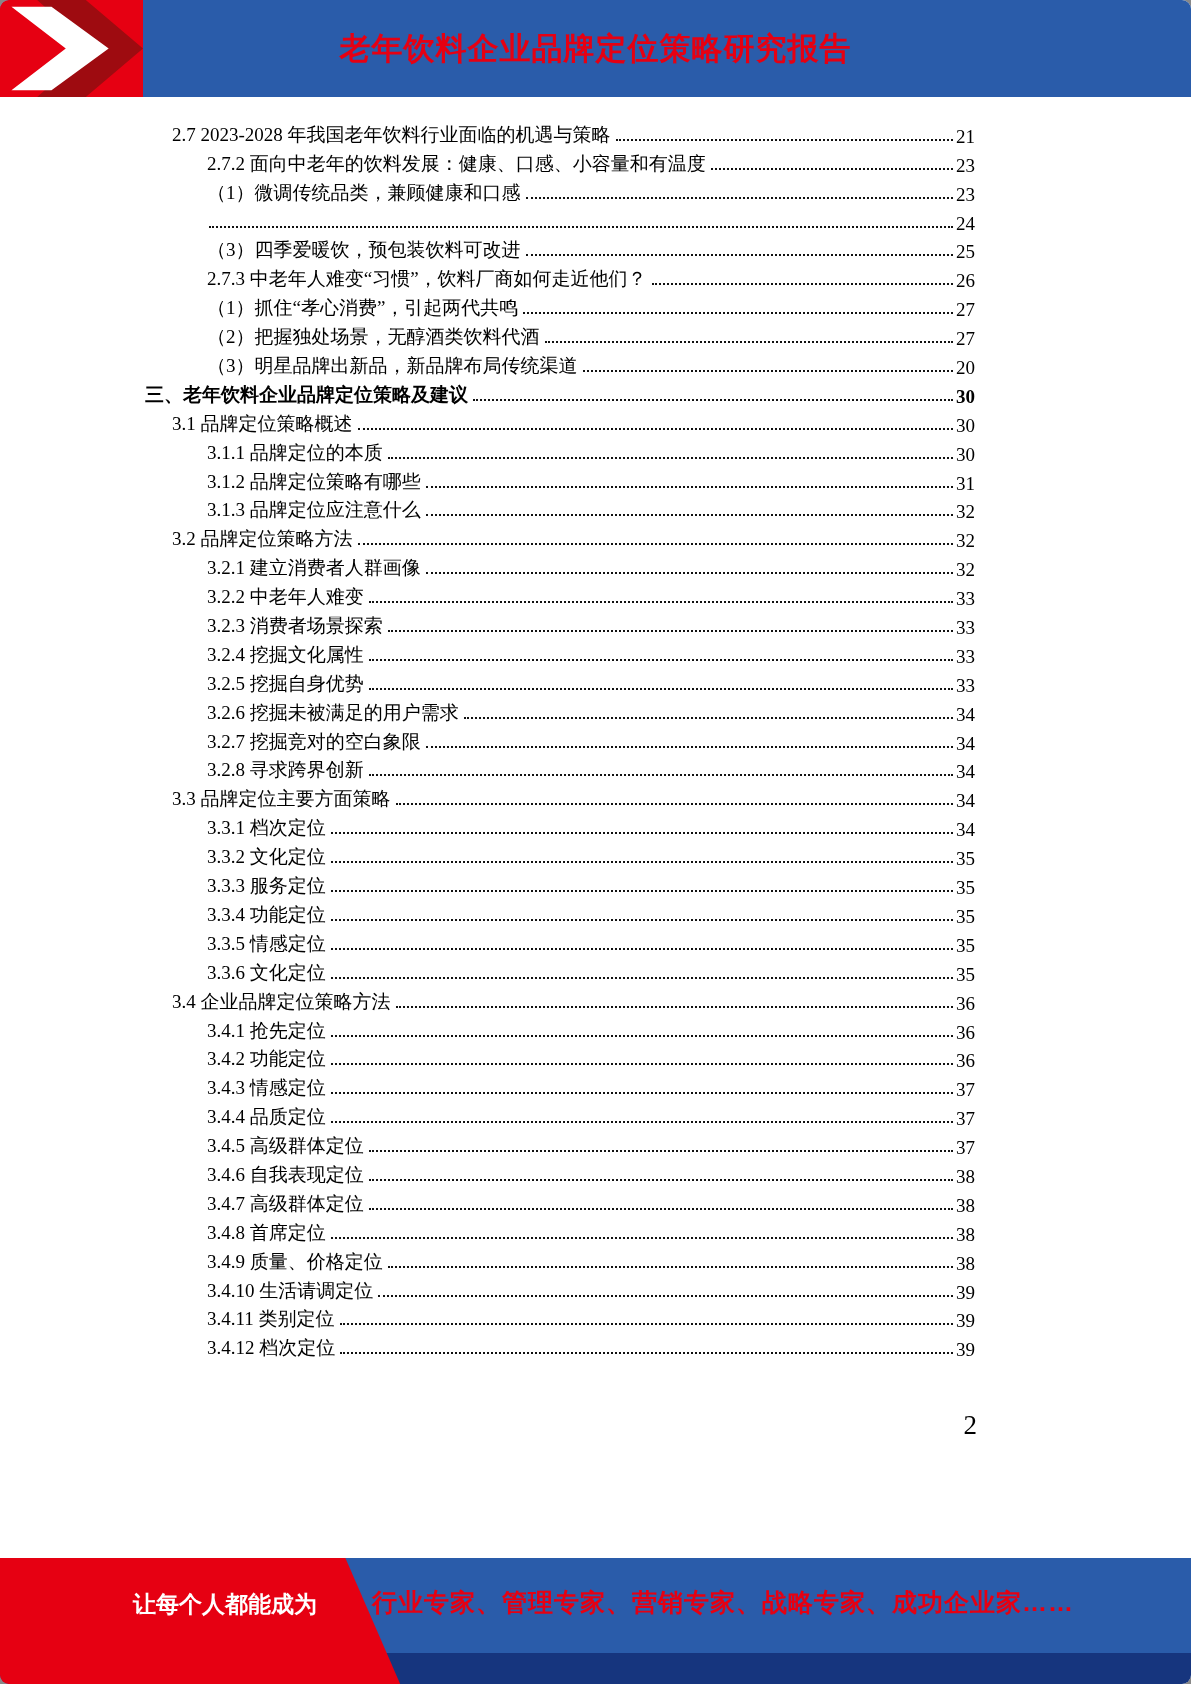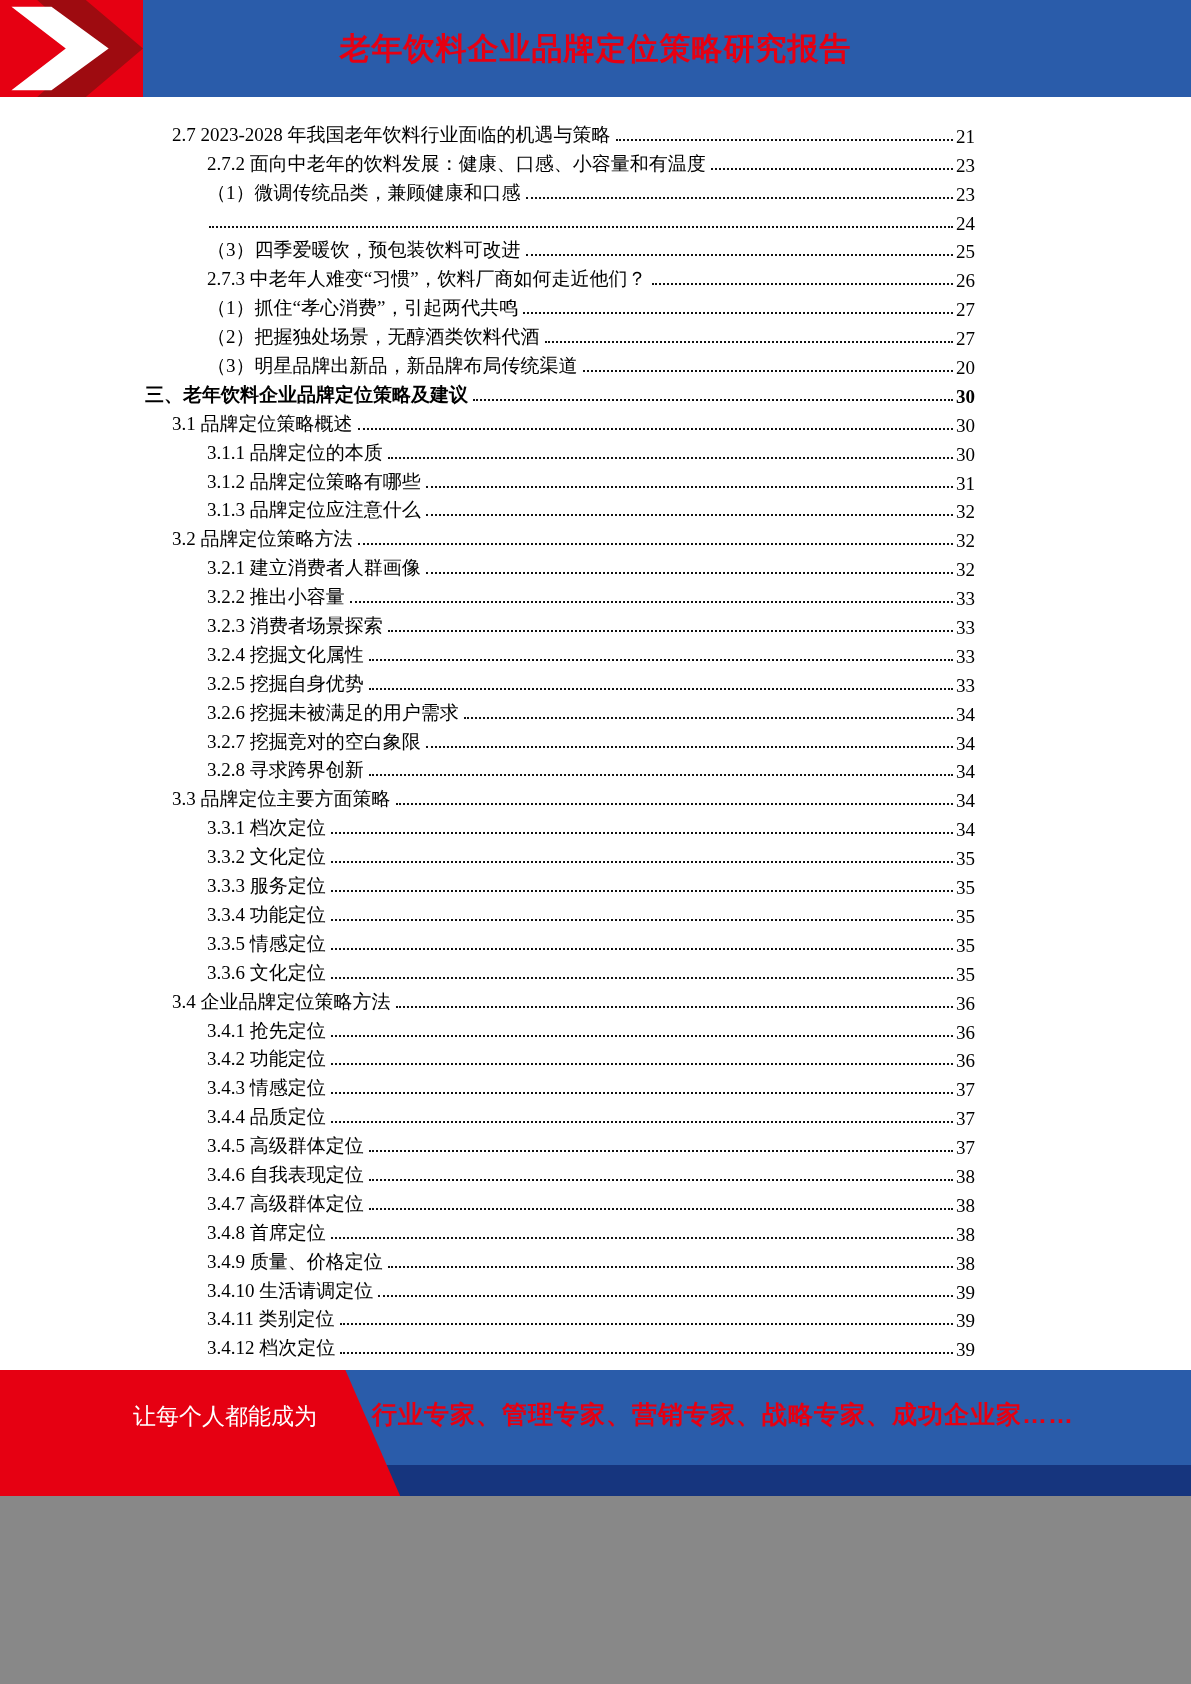--- a/index.html
+++ b/index.html
@@ -1,23 +1,24 @@
 <!DOCTYPE html>
 <html style="--banner-blue: #2a5caa; --accent-red: #e60012; --dark-red: #9e0b10; --footer-navy: #16357e;"><head>
 <meta charset="utf-8">
 <style>
   html,body{margin:0;padding:0;background:#888;}
   .page{
     position:relative;
-    width:1191px;height:1496px;
+    width:1191px;height:1684px;
     background:#ffffff;
     margin:0 auto;
     overflow:hidden;
     font-family:"Liberation Serif", serif;
     color:#000;
+    border-radius:9px;
   }
 
   
   .banner{
     position:absolute;top:0;left:0;right:0;height:97px;
     background:var(--banner-blue,#2a5caa);
     display:flex;align-items:center;justify-content:center;
   }
   .banner h1{
     margin:0;
@@ -78,21 +79,21 @@
     position:absolute;bottom:0;left:0;right:0;height:31px;
     background:var(--footer-navy,#16357e);
   }
   .footer-red{
     position:absolute;top:0;left:0;right:0;bottom:0;
     background:var(--accent-red,#e60012);
     clip-path:polygon(0 0, 29% 0, 33.6% 100%, 0 100%);
   }
   .footer-left{
     position:absolute;left:133px;top:31px;
-    color:#ffffff;font-size:23px;font-weight:normal;
+    color:#ffffff;font-size:23px;font-weight:bold;
     font-family:"Liberation Sans", sans-serif;
   }
   .footer-right{
     position:absolute;left:372px;top:28px;
     color:var(--accent-red,#e60012);
     font-size:25px;font-weight:bold;
     font-family:"Liberation Sans", sans-serif;
     letter-spacing:1px;
   }
 </style>
@@ -183,21 +184,21 @@
     <span class="toc-text">3.2 品牌定位策略方法</span>
     <span class="leader"></span>
     <span class="toc-page">32</span>
   </div>
       <div class="toc-row level-2">
     <span class="toc-text">3.2.1 建立消费者人群画像</span>
     <span class="leader"></span>
     <span class="toc-page">32</span>
   </div>
       <div class="toc-row level-2">
-    <span class="toc-text">3.2.2 推出小容量</span>
+    <span class="toc-text">3.2.2 中老年人难变</span>
     <span class="leader"></span>
     <span class="toc-page">33</span>
   </div>
       <div class="toc-row level-2">
     <span class="toc-text">3.2.3 消费者场景探索</span>
     <span class="leader"></span>
     <span class="toc-page">33</span>
   </div>
       <div class="toc-row level-2">
     <span class="toc-text">3.2.4 挖掘文化属性</span>

